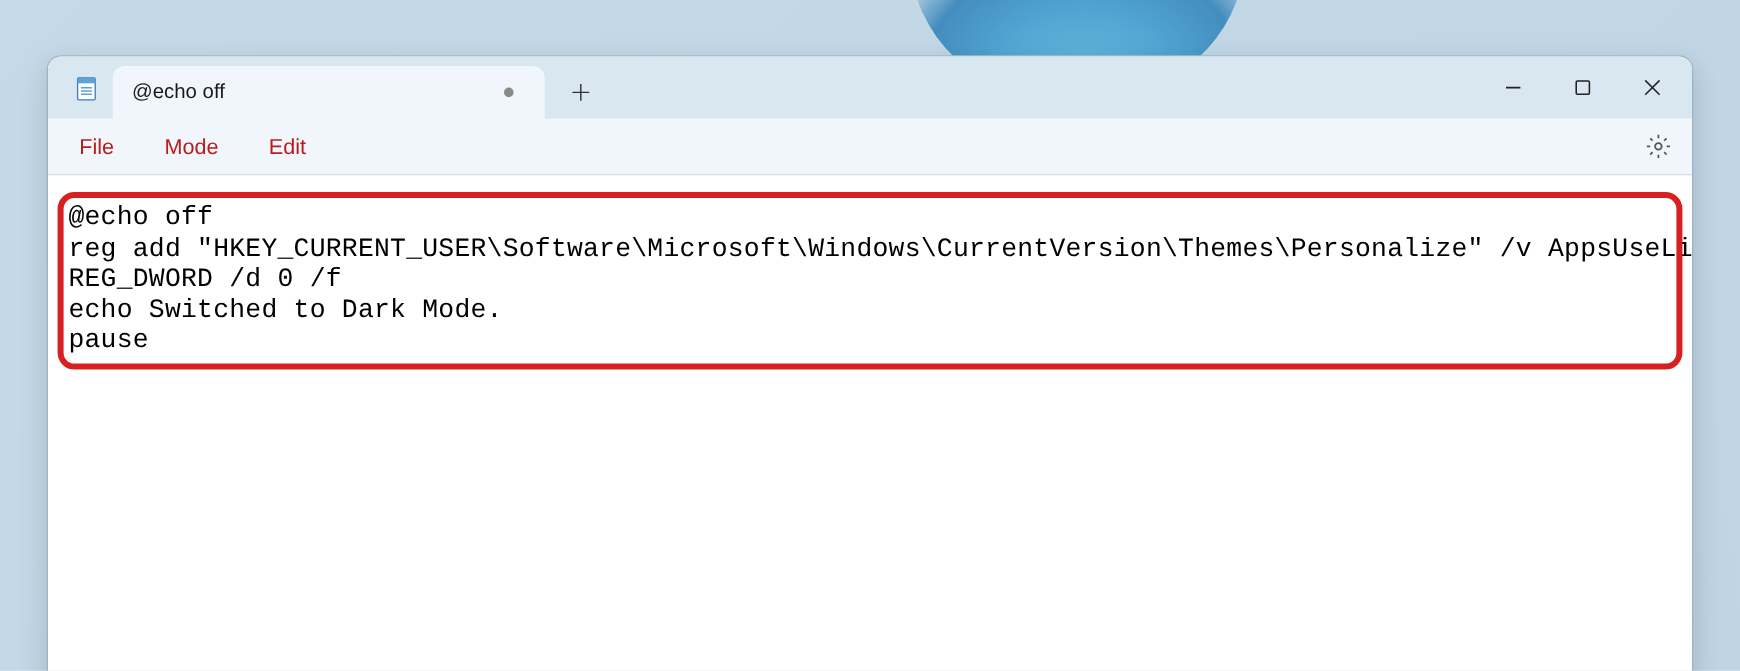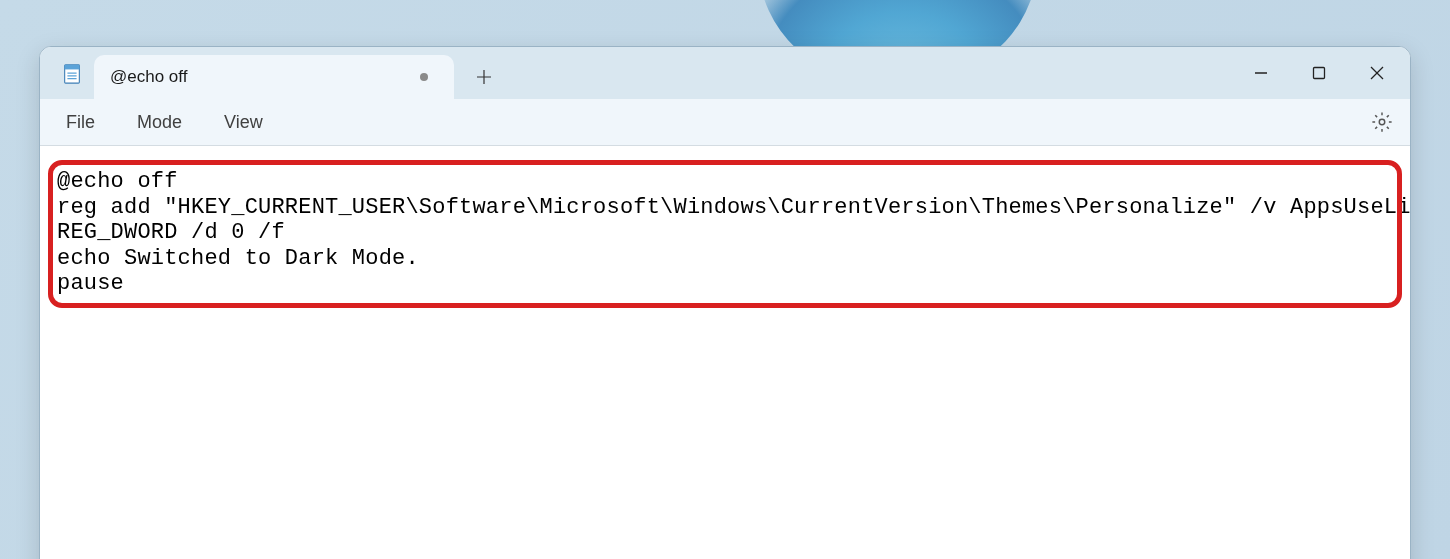--- a/index.html
+++ b/index.html
@@ -119,21 +119,21 @@
       height: 47px;
       background: #f0f6fb;
       display: flex;
       align-items: center;
       padding: 0 14px;
       border-bottom: 1px solid #d4dce2;
       position: relative;
     }
     .menu-item {
       font-size: 18px;
-      color: #404040;
+      color: #b91c1c;
       padding: 6px 12px;
       margin-right: 18px;
       cursor: pointer;
     }
     .settings-btn {
       position: absolute;
       right: 16px;
       top: 50%;
       transform: translateY(-50%);
       width: 24px;
@@ -213,21 +213,21 @@
           <line x1="1" y1="1" x2="13" y2="13" stroke="#222" stroke-width="1.3"></line>
           <line x1="13" y1="1" x2="1" y2="13" stroke="#222" stroke-width="1.3"></line>
         </svg>
       </div>
     </div>
   </div>
 
   <div class="menubar">
     <div class="menu-item">File</div>
     <div class="menu-item">Mode</div>
-    <div class="menu-item">View</div>
+    <div class="menu-item">Edit</div>
     <div class="settings-btn">
       <svg width="22" height="22" viewBox="0 0 24 24" fill="none" stroke="#555" stroke-width="1.6">
         <circle cx="12" cy="12" r="3"></circle>
         <path d="M12 1.5v3M12 19.5v3M4.6 4.6l2.1 2.1M17.3 17.3l2.1 2.1M1.5 12h3M19.5 12h3M4.6 19.4l2.1-2.1M17.3 6.7l2.1-2.1"></path>
       </svg>
     </div>
   </div>
 
   <div class="editor-area">
     <div class="highlight-box"></div>

